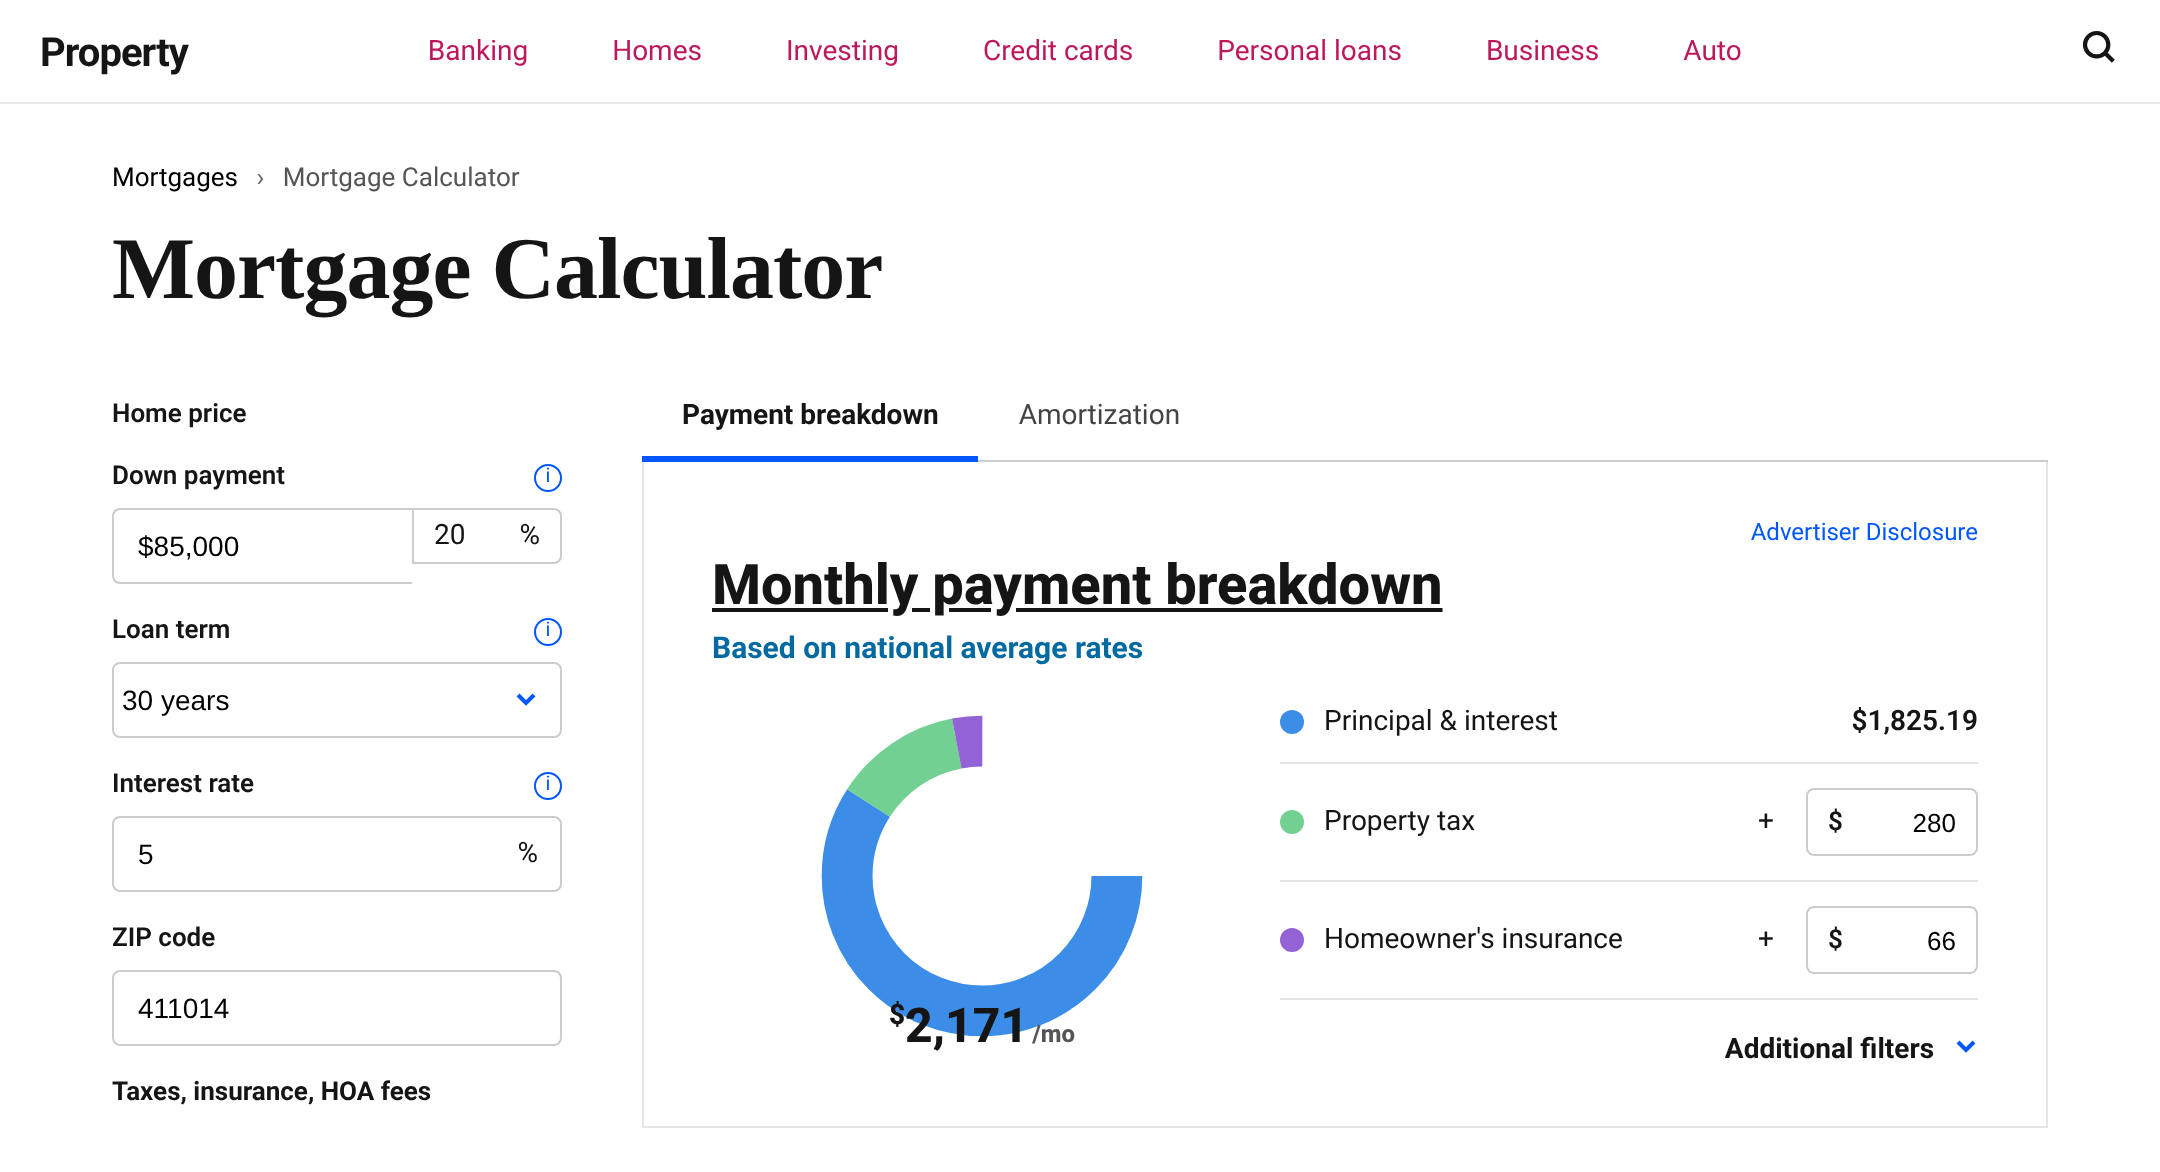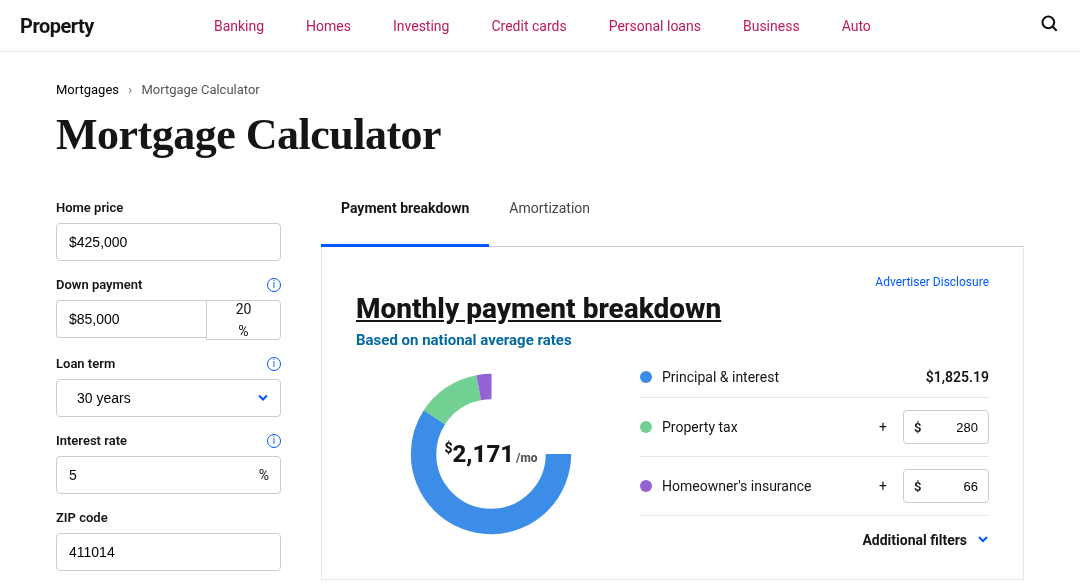--- a/index.html
+++ b/index.html
@@ -21,41 +21,41 @@
 .content { display: flex; gap: 40px; }
 
 .form { width: 225px; flex-shrink: 0; }
 .field { margin-bottom: 16px; }
 .label-row { display: flex; justify-content: space-between; align-items: center; margin-bottom: 8px; }
 .label { font-size: 13px; font-weight: 600; }
 .info-icon { width: 14px; height: 14px; border: 1.5px solid #0157ff; border-radius: 50%; color: #0157ff; font-size: 10px; display: inline-flex; align-items: center; justify-content: center; cursor: pointer; }
 .input { width: 100%; height: 38px; border: 1px solid #ccc; border-radius: 4px; padding: 0 12px; font-size: 14px; }
 .row-inputs { display: flex; gap: 0; }
 .row-inputs .input:first-child { border-radius: 4px 0 0 4px; border-right: none; width: 150px; }
-.row-inputs .pct-wrap { border: 1px solid #ccc; border-radius: 0 4px 4px 0; height: 40px; display: flex; align-items: center; padding: 0 10px; width: 75px; justify-content: space-between; font-size: 14px; flex-direction: column; }
+.row-inputs .pct-wrap { border: 1px solid #ccc; border-radius: 0 4px 4px 0; height: 28px; display: flex; align-items: center; padding: 0 10px; width: 75px; justify-content: space-between; font-size: 14px; }
 .select-wrap { position: relative; }
-.select { width: 100%; height: 38px; border: 1px solid #ccc; border-radius: 4px; padding: 0 20px; font-size: 14px; appearance: none; background: #fff; cursor: pointer; }
+.select { width: 100%; height: 38px; border: 1px solid #ccc; border-radius: 4px; padding: 0 4px; font-size: 14px; appearance: none; background: #fff; cursor: pointer; }
 .chevron-down { position: absolute; right: 12px; top: 50%; transform: translateY(-50%); pointer-events: none; }
 .rate-wrap { position: relative; }
 .rate-pct { position: absolute; right: 12px; top: 50%; transform: translateY(-50%); font-size: 14px; color: #151515; }
 .expand-row { display: flex; align-items: center; gap: 8px; font-size: 13px; font-weight: 700; cursor: pointer; margin-top: 4px; }
 
 .panel { flex: 1; }
 .tabs { display: flex; border-bottom: 1px solid #ccc; }
-.tab { padding: 0 20px 28px 20px; font-size: 14px; cursor: pointer; color: #444; }
+.tab { padding: 0 20px 12px 20px; font-size: 14px; cursor: pointer; color: #444; }
 .tab.active { font-weight: 700; color: #151515; border-bottom: 3px solid #0157ff; margin-bottom: -1px; }
 .panel-body { border: 1px solid #e5e5e5; border-top: none; padding: 24px 34px 30px 34px; }
 .disclosure { text-align: right; }
 .disclosure a { color: #0157ff; font-size: 12px; text-decoration: none; text-align: right; }
 .panel-title { font-size: 28px; font-weight: 800; margin-top: 2px; text-decoration: underline; }
 .panel-sub { font-size: 15px; font-weight: 700; color: #0369a1; margin-top: 6px; margin-bottom: 16px; }
 
 .breakdown { display: flex; gap: 60px; }
 .chart-wrap { position: relative; width: 178px; height: 178px; flex-shrink: 0; margin-left: 46px; }
-.chart-center { position: absolute; inset: 0; display: flex; flex-direction: column; align-items: center; justify-content: center; }
+.chart-center { position: absolute; inset: 0; display: flex; flex-direction: column; align-items: center; justify-content: flex-end; }
 .amount { font-weight: 800; font-size: 24px; }
 .amount .dollar { font-size: 14px; vertical-align: super; }
 .permo { font-size: 12px; color: #555; margin-left: 2px; }
 
 .legend { flex: 1; margin-top: 4px; }
 .legend-row { display: flex; align-items: center; padding: 12px 0; border-bottom: 1px solid #e5e5e5; gap: 10px; }
 .legend-row:first-child { padding-top: 0; }
 .dot { width: 12px; height: 12px; border-radius: 50%; flex-shrink: 0; }
 .legend-label { font-size: 14px; flex: 1; }
 .legend-value { font-size: 14px; font-weight: 600; }
@@ -99,21 +99,20 @@
 
   <h1>Mortgage Calculator</h1>
 
   <div class="content">
     <div class="form">
 
       <div class="field">
         <div class="label-row">
           <span class="label">Home price</span>
         </div>
-        <input class="input" value="$425,000" style="">
       </div>
 
       <div class="field">
         <div class="label-row">
           <span class="label">Down payment</span>
           <span class="info-icon">i</span>
         </div>
         <div class="row-inputs">
           <input class="input" value="$85,000" style="">
           <div class="pct-wrap">

